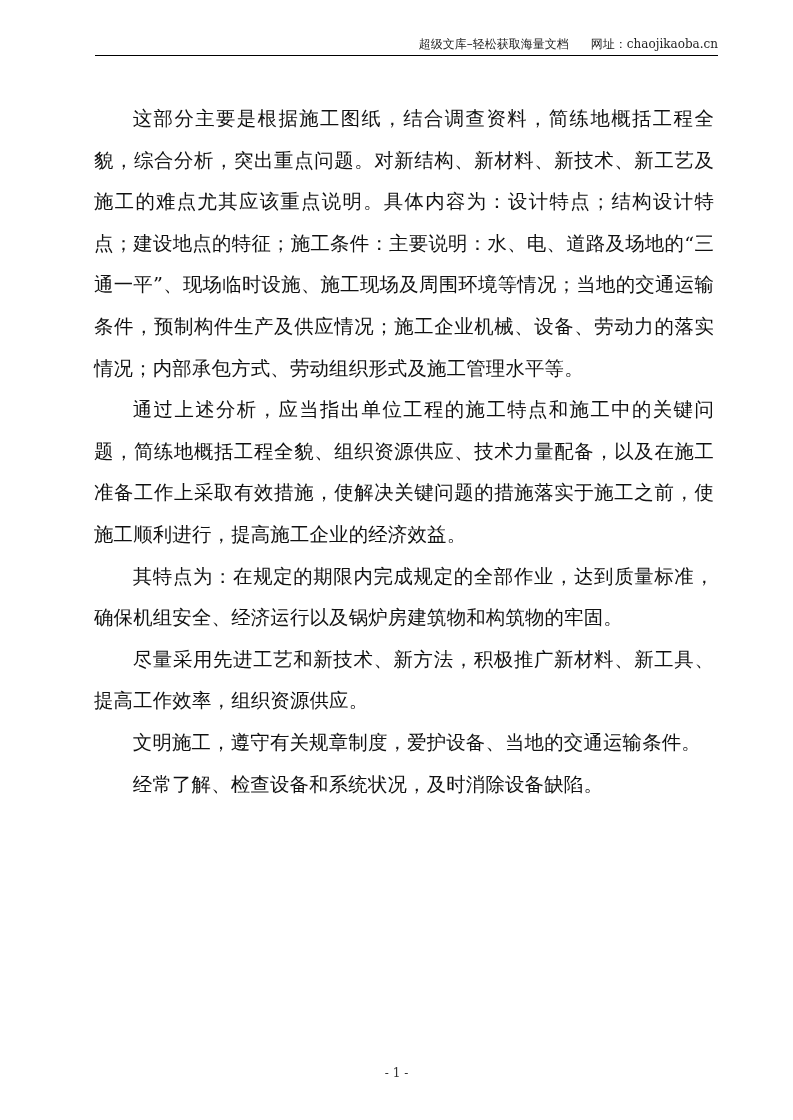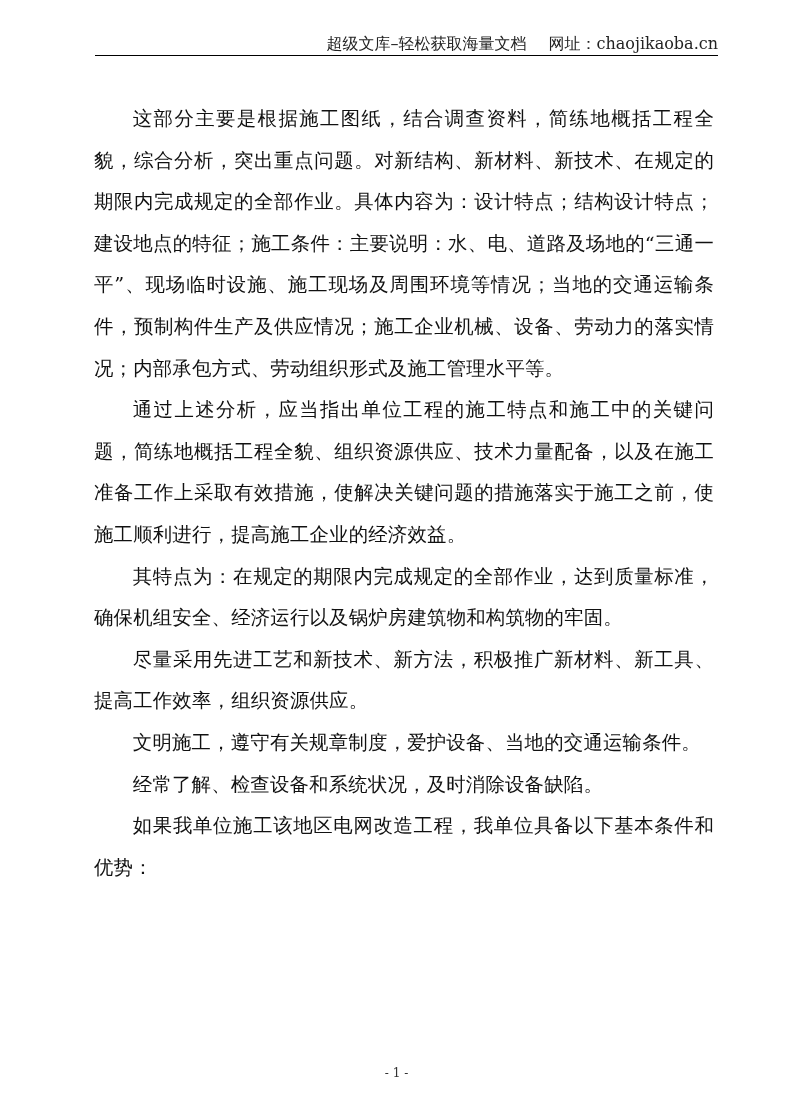--- a/index.html
+++ b/index.html
@@ -1,37 +1,36 @@
 <!DOCTYPE html>
 <html><head>
 <meta charset="utf-8">
 <style>
   html, body { margin:0; padding:0; background:#ffffff; }
   body { width:793px; height:1120px; position:relative; overflow:hidden;
          font-family: "DejaVu Serif", "Liberation Serif", serif; color:#111; }
   .header { position:absolute; left:95px; top:36px; width:623px; height:19px;
             border-bottom:1.5px solid #000; text-align:right;
-            font-size:16px; line-height:16px; color:#222; }
+            font-size:12px; line-height:16px; color:#222; }
   .header .sep { display:inline-block; width:22px; }
   .body { position:absolute; left:94px; top:98px; width:620px; }
   .para { margin:0; font-size:19.4px; line-height:41.6px; text-indent:2em;
           letter-spacing:0.2px; text-align:justify; }
   .footer { position:absolute; left:0; width:793px; top:1066px; text-align:center;
             font-size:12px; color:#333; }
 </style>
 </head>
 <body>
 
 <div class="header">
   <span>超级文库–轻松获取海量文档</span><span class="sep"></span><span>网址：chaojikaoba.cn</span>
 </div>
 
 <div class="body">
-  <p class="para">这部分主要是根据施工图纸，结合调查资料，简练地概括工程全貌，综合分析，突出重点问题。对新结构、新材料、新技术、在规定的期限内完成规定的全部作业。具体内容为：设计特点；结构设计特点；建设地点的特征；施工条件：主要说明：水、电、道路及场地的“三通一平”、现场临时设施、施工现场及周围环境等情况；当地的交通运输条件，预制构件生产及供应情况；施工企业机械、设备、劳动力的落实情况；内部承包方式、劳动组织形式及施工管理水平等。</p>
+  <p class="para">这部分主要是根据施工图纸，结合调查资料，简练地概括工程全貌，综合分析，突出重点问题。对新结构、新材料、新技术、新工艺及施工的难点尤其应该重点说明。具体内容为：设计特点；结构设计特点；建设地点的特征；施工条件：主要说明：水、电、道路及场地的“三通一平”、现场临时设施、施工现场及周围环境等情况；当地的交通运输条件，预制构件生产及供应情况；施工企业机械、设备、劳动力的落实情况；内部承包方式、劳动组织形式及施工管理水平等。</p>
   <p class="para">通过上述分析，应当指出单位工程的施工特点和施工中的关键问题，简练地概括工程全貌、组织资源供应、技术力量配备，以及在施工准备工作上采取有效措施，使解决关键问题的措施落实于施工之前，使施工顺利进行，提高施工企业的经济效益。</p>
   <p class="para">其特点为：在规定的期限内完成规定的全部作业，达到质量标准，确保机组安全、经济运行以及锅炉房建筑物和构筑物的牢固。</p>
   <p class="para">尽量采用先进工艺和新技术、新方法，积极推广新材料、新工具、提高工作效率，组织资源供应。</p>
   <p class="para">文明施工，遵守有关规章制度，爱护设备、当地的交通运输条件。</p>
   <p class="para">经常了解、检查设备和系统状况，及时消除设备缺陷。</p>
-  <p class="para">如果我单位施工该地区电网改造工程，我单位具备以下基本条件和优势：</p>
 </div>
 
 <div class="footer">- 1 -</div>
 
 </body></html>

